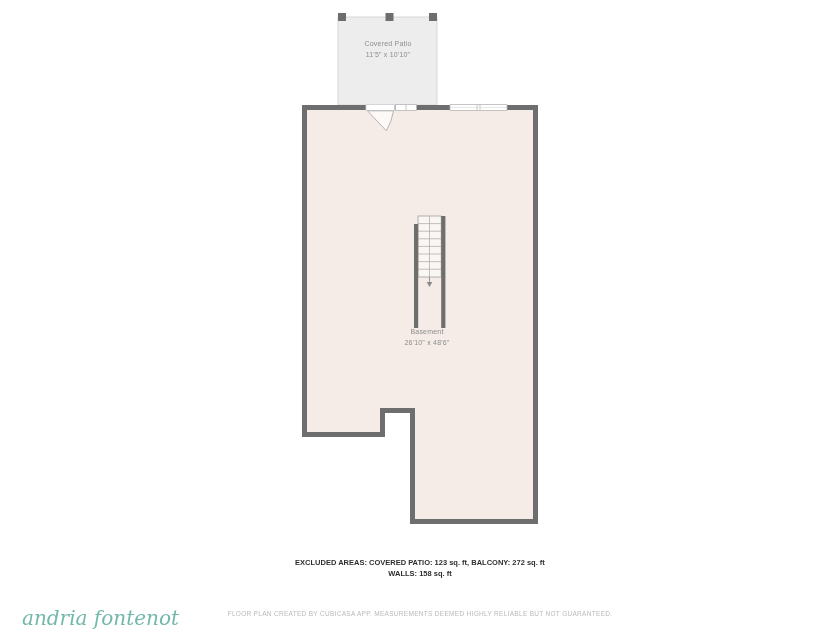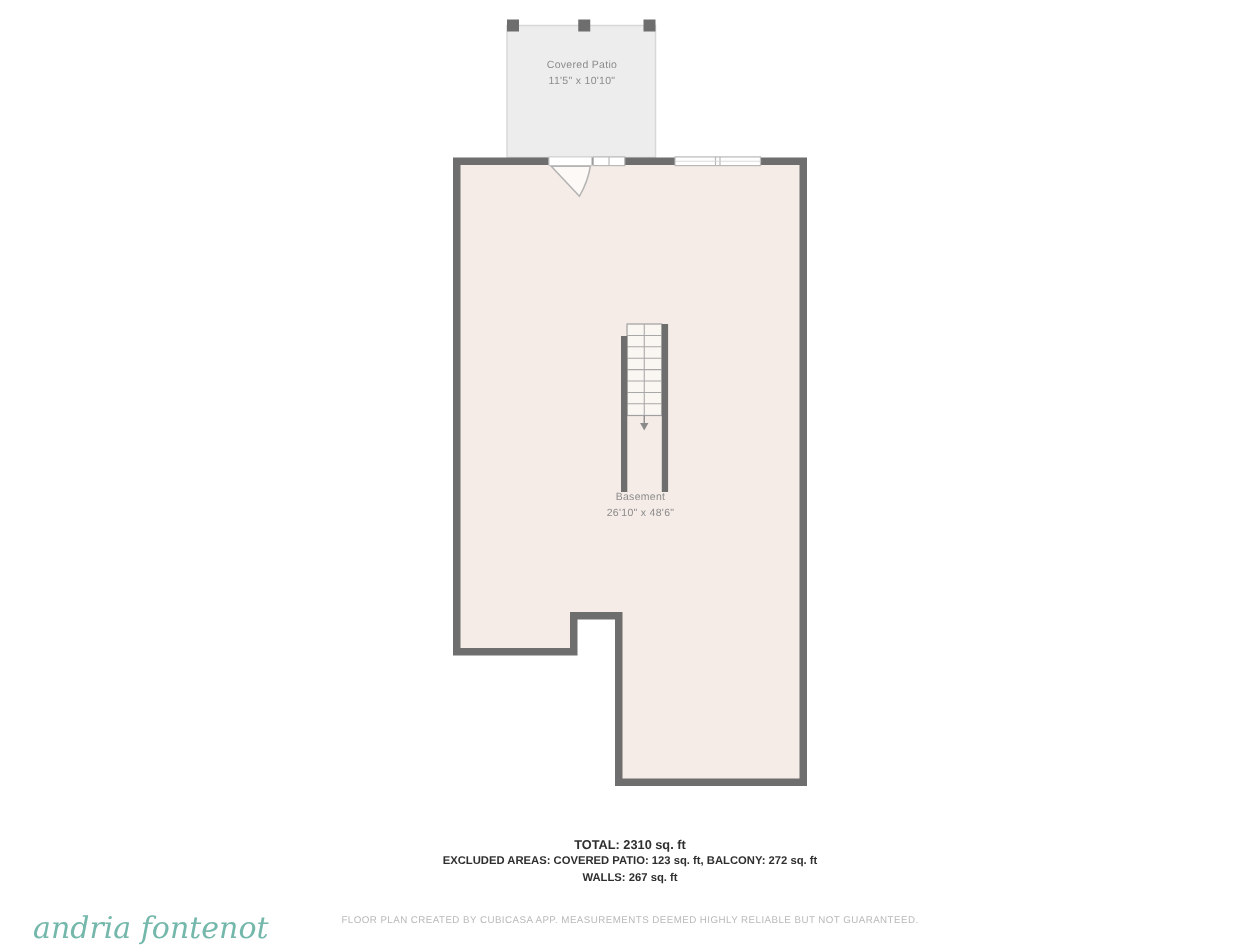--- a/index.html
+++ b/index.html
@@ -100,23 +100,22 @@
     <div>Covered Patio</div>
     <div>11'5" x 10'10"</div>
   </div>
 
   <div class="room-label basement-label">
     <div>Basement</div>
     <div>26'10" x 48'6"</div>
   </div>
 
   <div class="summary">
-    <div class="total">TOTAL: 2310 sq. ft</div>
     <div class="line">EXCLUDED AREAS: COVERED PATIO: 123 sq. ft, BALCONY: 272 sq. ft</div>
-    <div class="line">WALLS: 267 sq. ft</div>
+    <div class="line">WALLS: 158 sq. ft</div>
   </div>
 
   <div class="brand">
     <div class="name">andria fontenot</div>
     <div class="tagline">REAL ESTATE PHOTOGRAPHER</div>
   </div>
 
   <div class="disclaimer">FLOOR PLAN CREATED BY CUBICASA APP. MEASUREMENTS DEEMED HIGHLY RELIABLE BUT NOT GUARANTEED.</div>
 
 </div>

